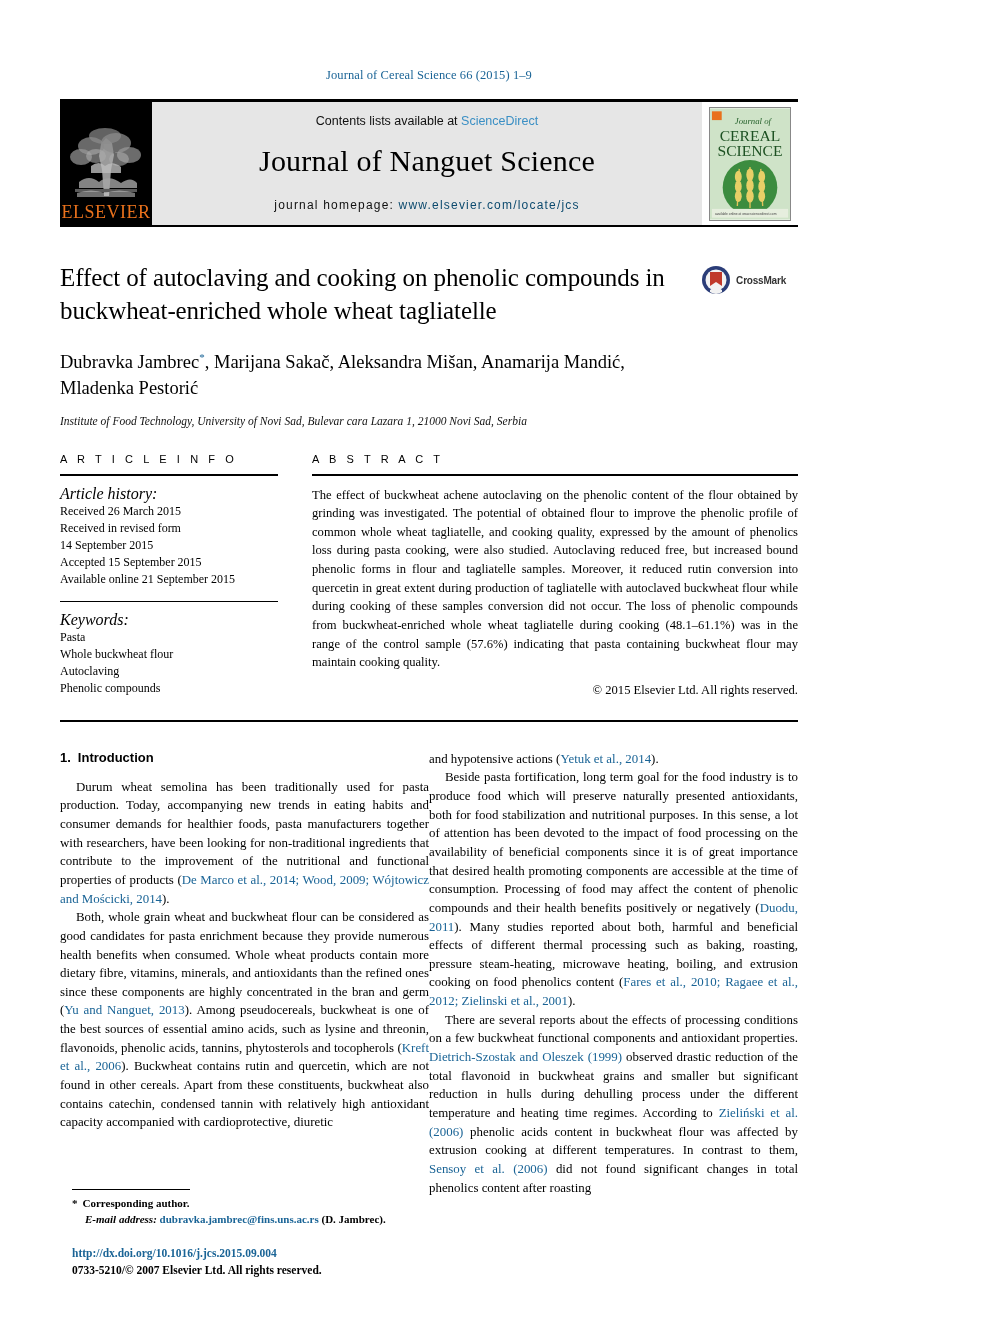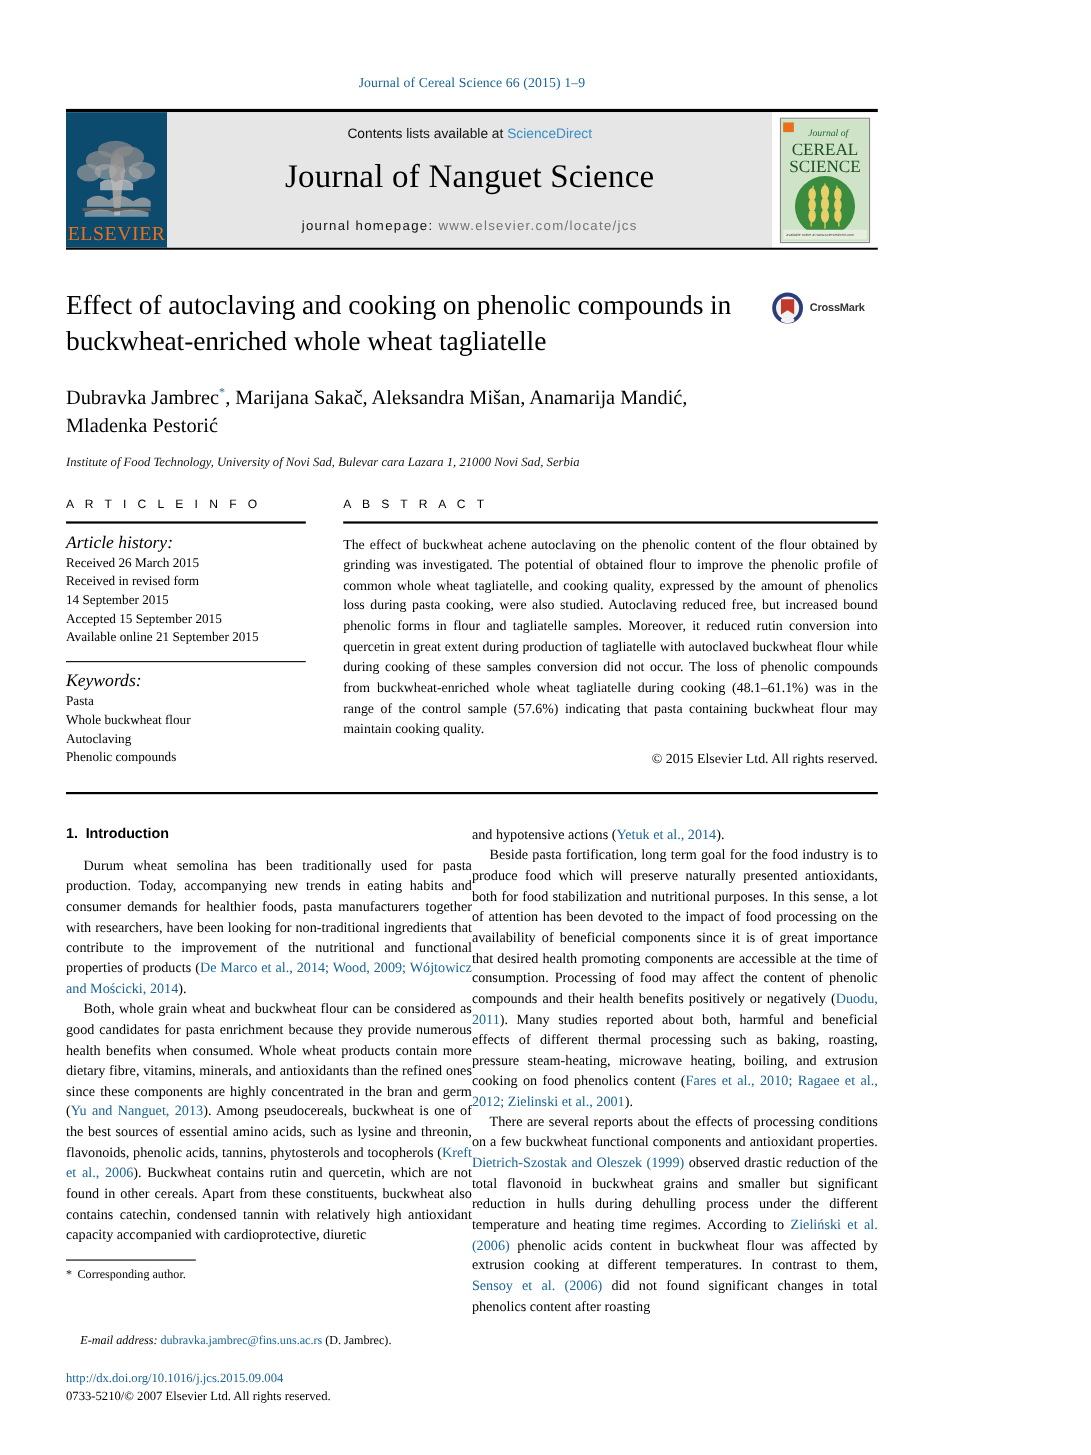--- a/index.html
+++ b/index.html
@@ -30,21 +30,21 @@
     border-top:3px solid #000;
     border-bottom:2px solid #000;
     display:flex;
     height:128px;
   }
   .elsevier-cell {
     width:92px; flex:0 0 92px;
     display:flex; flex-direction:column;
     align-items:center; justify-content:flex-end;
     padding-bottom:4px;
-    background:#0c4a6e;
+    background:#000000;
   }
   .tree-svg { display:block; }
   .elsevier-word {
     font-family:"Liberation Serif", serif;
     color:#E9711C;
     font-size:18px;
     letter-spacing:0.5px;
     line-height:1;
     margin-top:1px;
   }
@@ -62,21 +62,21 @@
     font-size:30px;
     margin:16px 0 20px;
     letter-spacing:0.2px;
   }
   .homepage {
     font-family:"Liberation Sans", sans-serif;
     font-size:12px;
     letter-spacing:1.2px;
     color:#111;
   }
-  .homepage .url { color:#737373; }
+  .homepage .url { color:#0c4a6e; }
   .cover-cell {
     width:96px; flex:0 0 96px;
     display:flex; align-items:center; justify-content:center;
     background:#fff;
   }
   .cover-img { width:82px; height:114px; border:1px solid #888; display:block; }
 
   
   .title-area { position:relative; margin-top:34px; }
   .crossmark {
@@ -181,33 +181,33 @@
   }
 
   
   .footnote-block { margin-top:16px; }
   .fn-rule { border-top:1px solid #000; width:118px; margin-bottom:6px; }
   .fn-line {
     font-family:"Liberation Serif", serif;
     font-size:11px; line-height:1.45;
   }
   .fn-line .star { margin-right:5px; }
-  .fn-indent { padding-left:13px;margin-top:44px; }
+  .fn-indent { padding-left:13px; }
   .fn-ital { font-style:italic; }
 
   .doi-block { margin-top:17px; }
   .doi-line {
     font-family:"Liberation Serif", serif;
     font-size:11.5px; color:#1a6496; line-height:1.5;
   }
   .issn-line {
     font-family:"Liberation Serif", serif;
     font-size:11.5px; color:#000; line-height:1.5;
   }
-  .left-col-bottom { position:absolute; bottom:44px; left:60px; width:418px; }
+  .left-col-bottom { position:absolute; bottom:44px; left:72px; width:418px;font-weight:bold; }
 </style>
 </head>
 <body>
 
 <div class="page">
 
   <div class="running-head">Journal of Cereal Science 66 (2015) 1–9</div>
 
   <div class="masthead">
 

